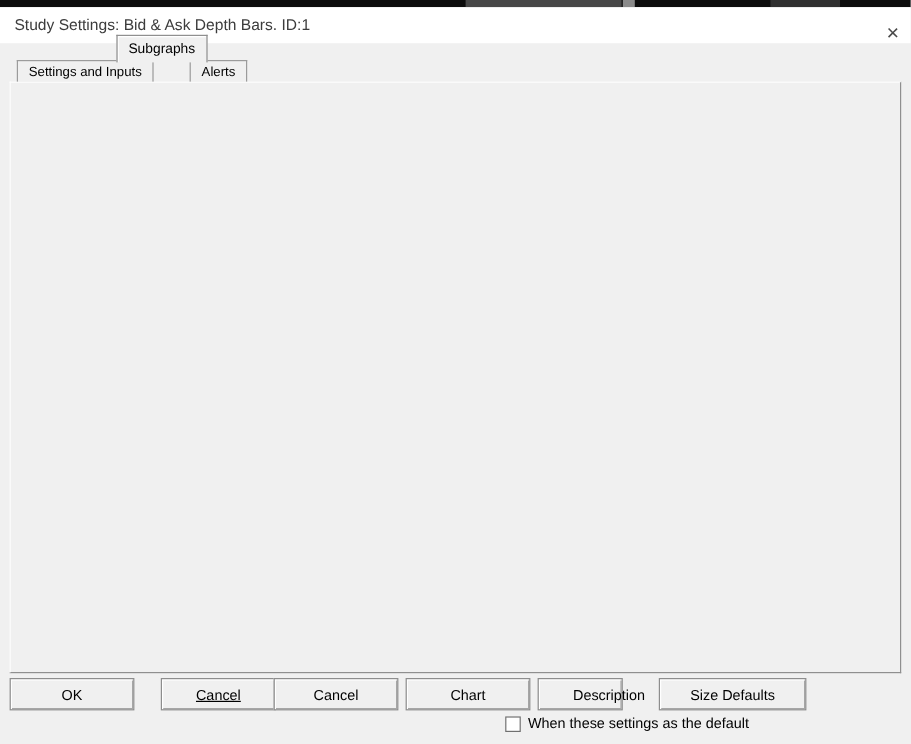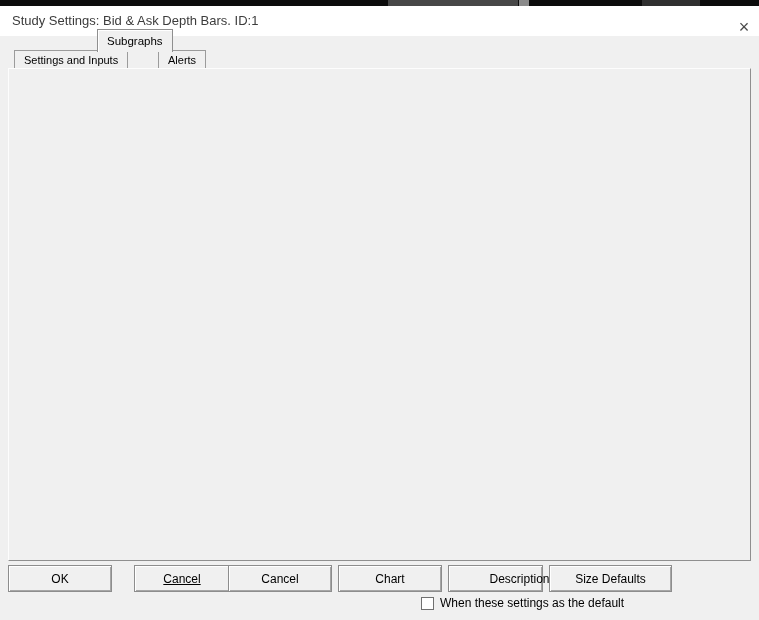--- a/index.html
+++ b/index.html
@@ -399,19 +399,19 @@
   <span class="cbbox checked"></span>
   <span class="cbtext">Always Show Name and Value Labels When Enabled</span>
 </label>
 <div class="lbl" style="left:390px;top:537px;">Transparency Level for Fill Styles:</div>
 <input class="tinput" style="left: 616px; top: 531px; width: 62px; height: 22px;" value="75">
 
 <button class="pbtn" style="left:8px;width:104px;">OK</button>
 <button class="pbtn" style="left:134px;width:96px;text-decoration:underline;">Cancel</button>
 <button class="pbtn" style="left:228px;width:104px;">Cancel</button>
 <button class="pbtn" style="left:338px;width:104px;">Chart</button>
-<button class="pbtn" style="left:448px;width:95px;padding-left:48px;">Description</button>
+<button class="pbtn" style="left:448px;width:71px;padding-left:48px;">Description</button>
 <button class="pbtn" style="left:549px;width:123px;">Size Defaults</button>
 
 <label class="cb" style="left:421px;top:597px;">
   <span class="cbbox"></span>
   <span class="cbtext">When these settings as the default</span>
 </label>
 
 </body></html>

